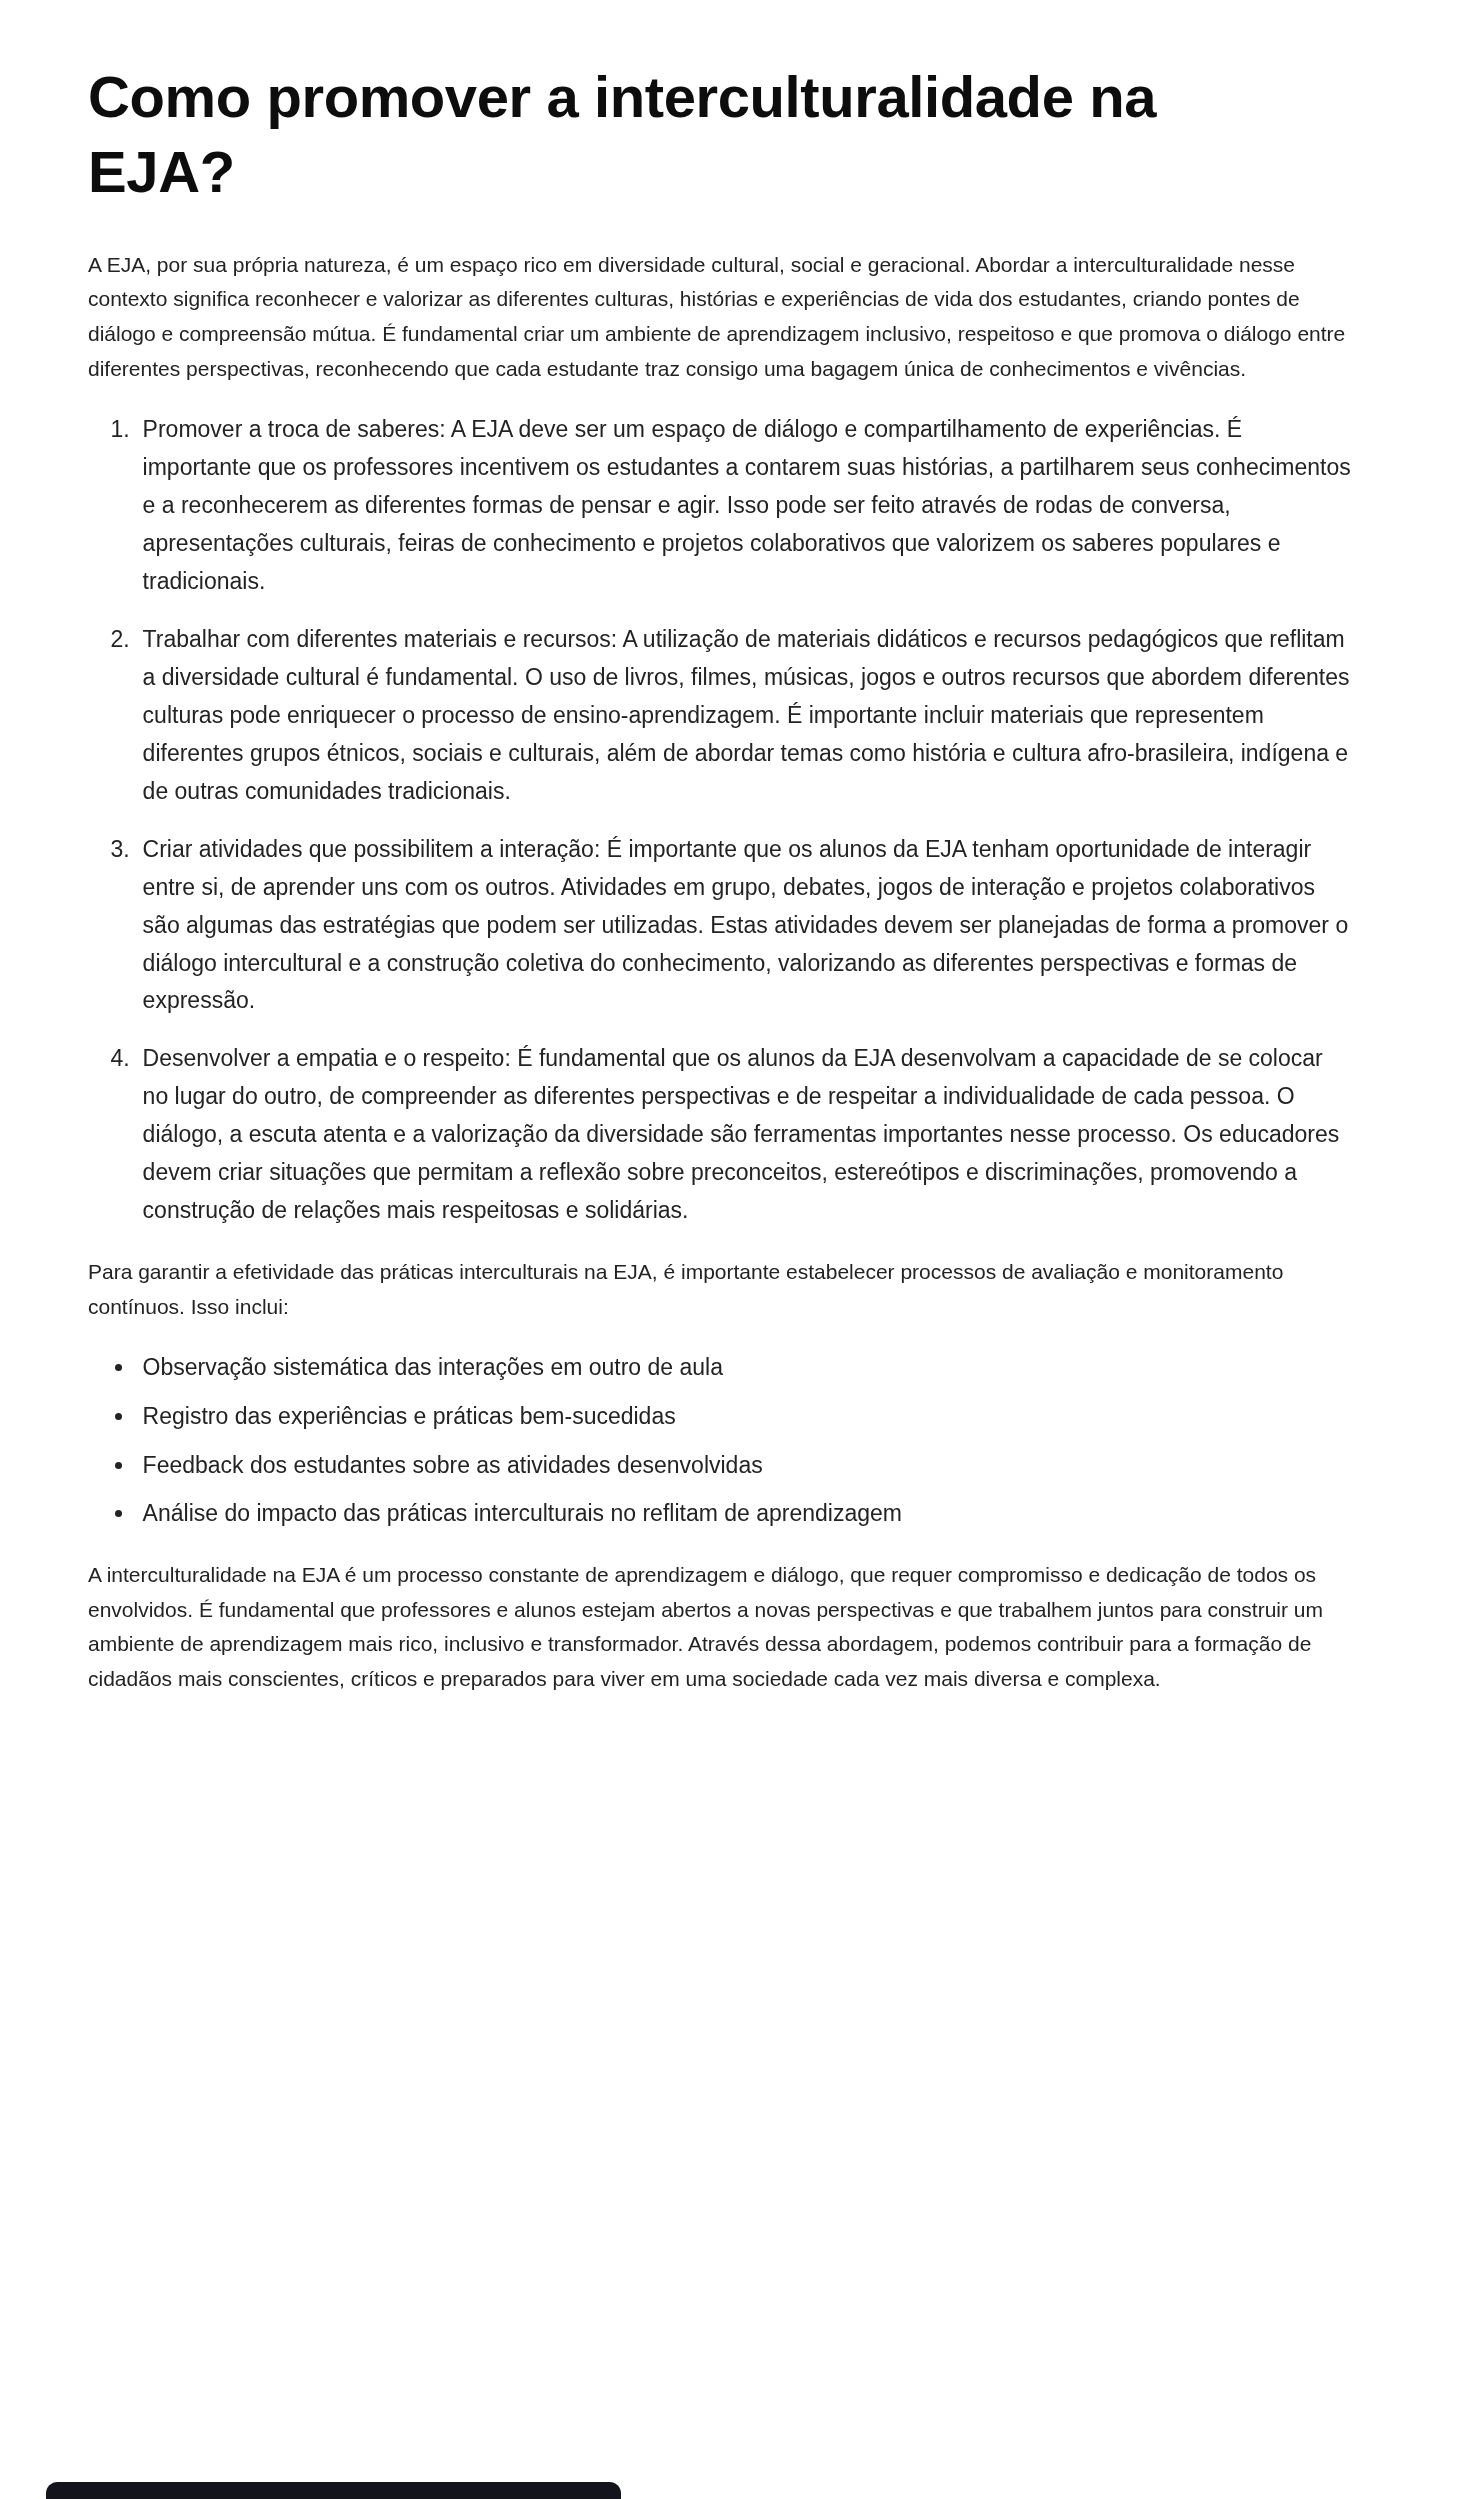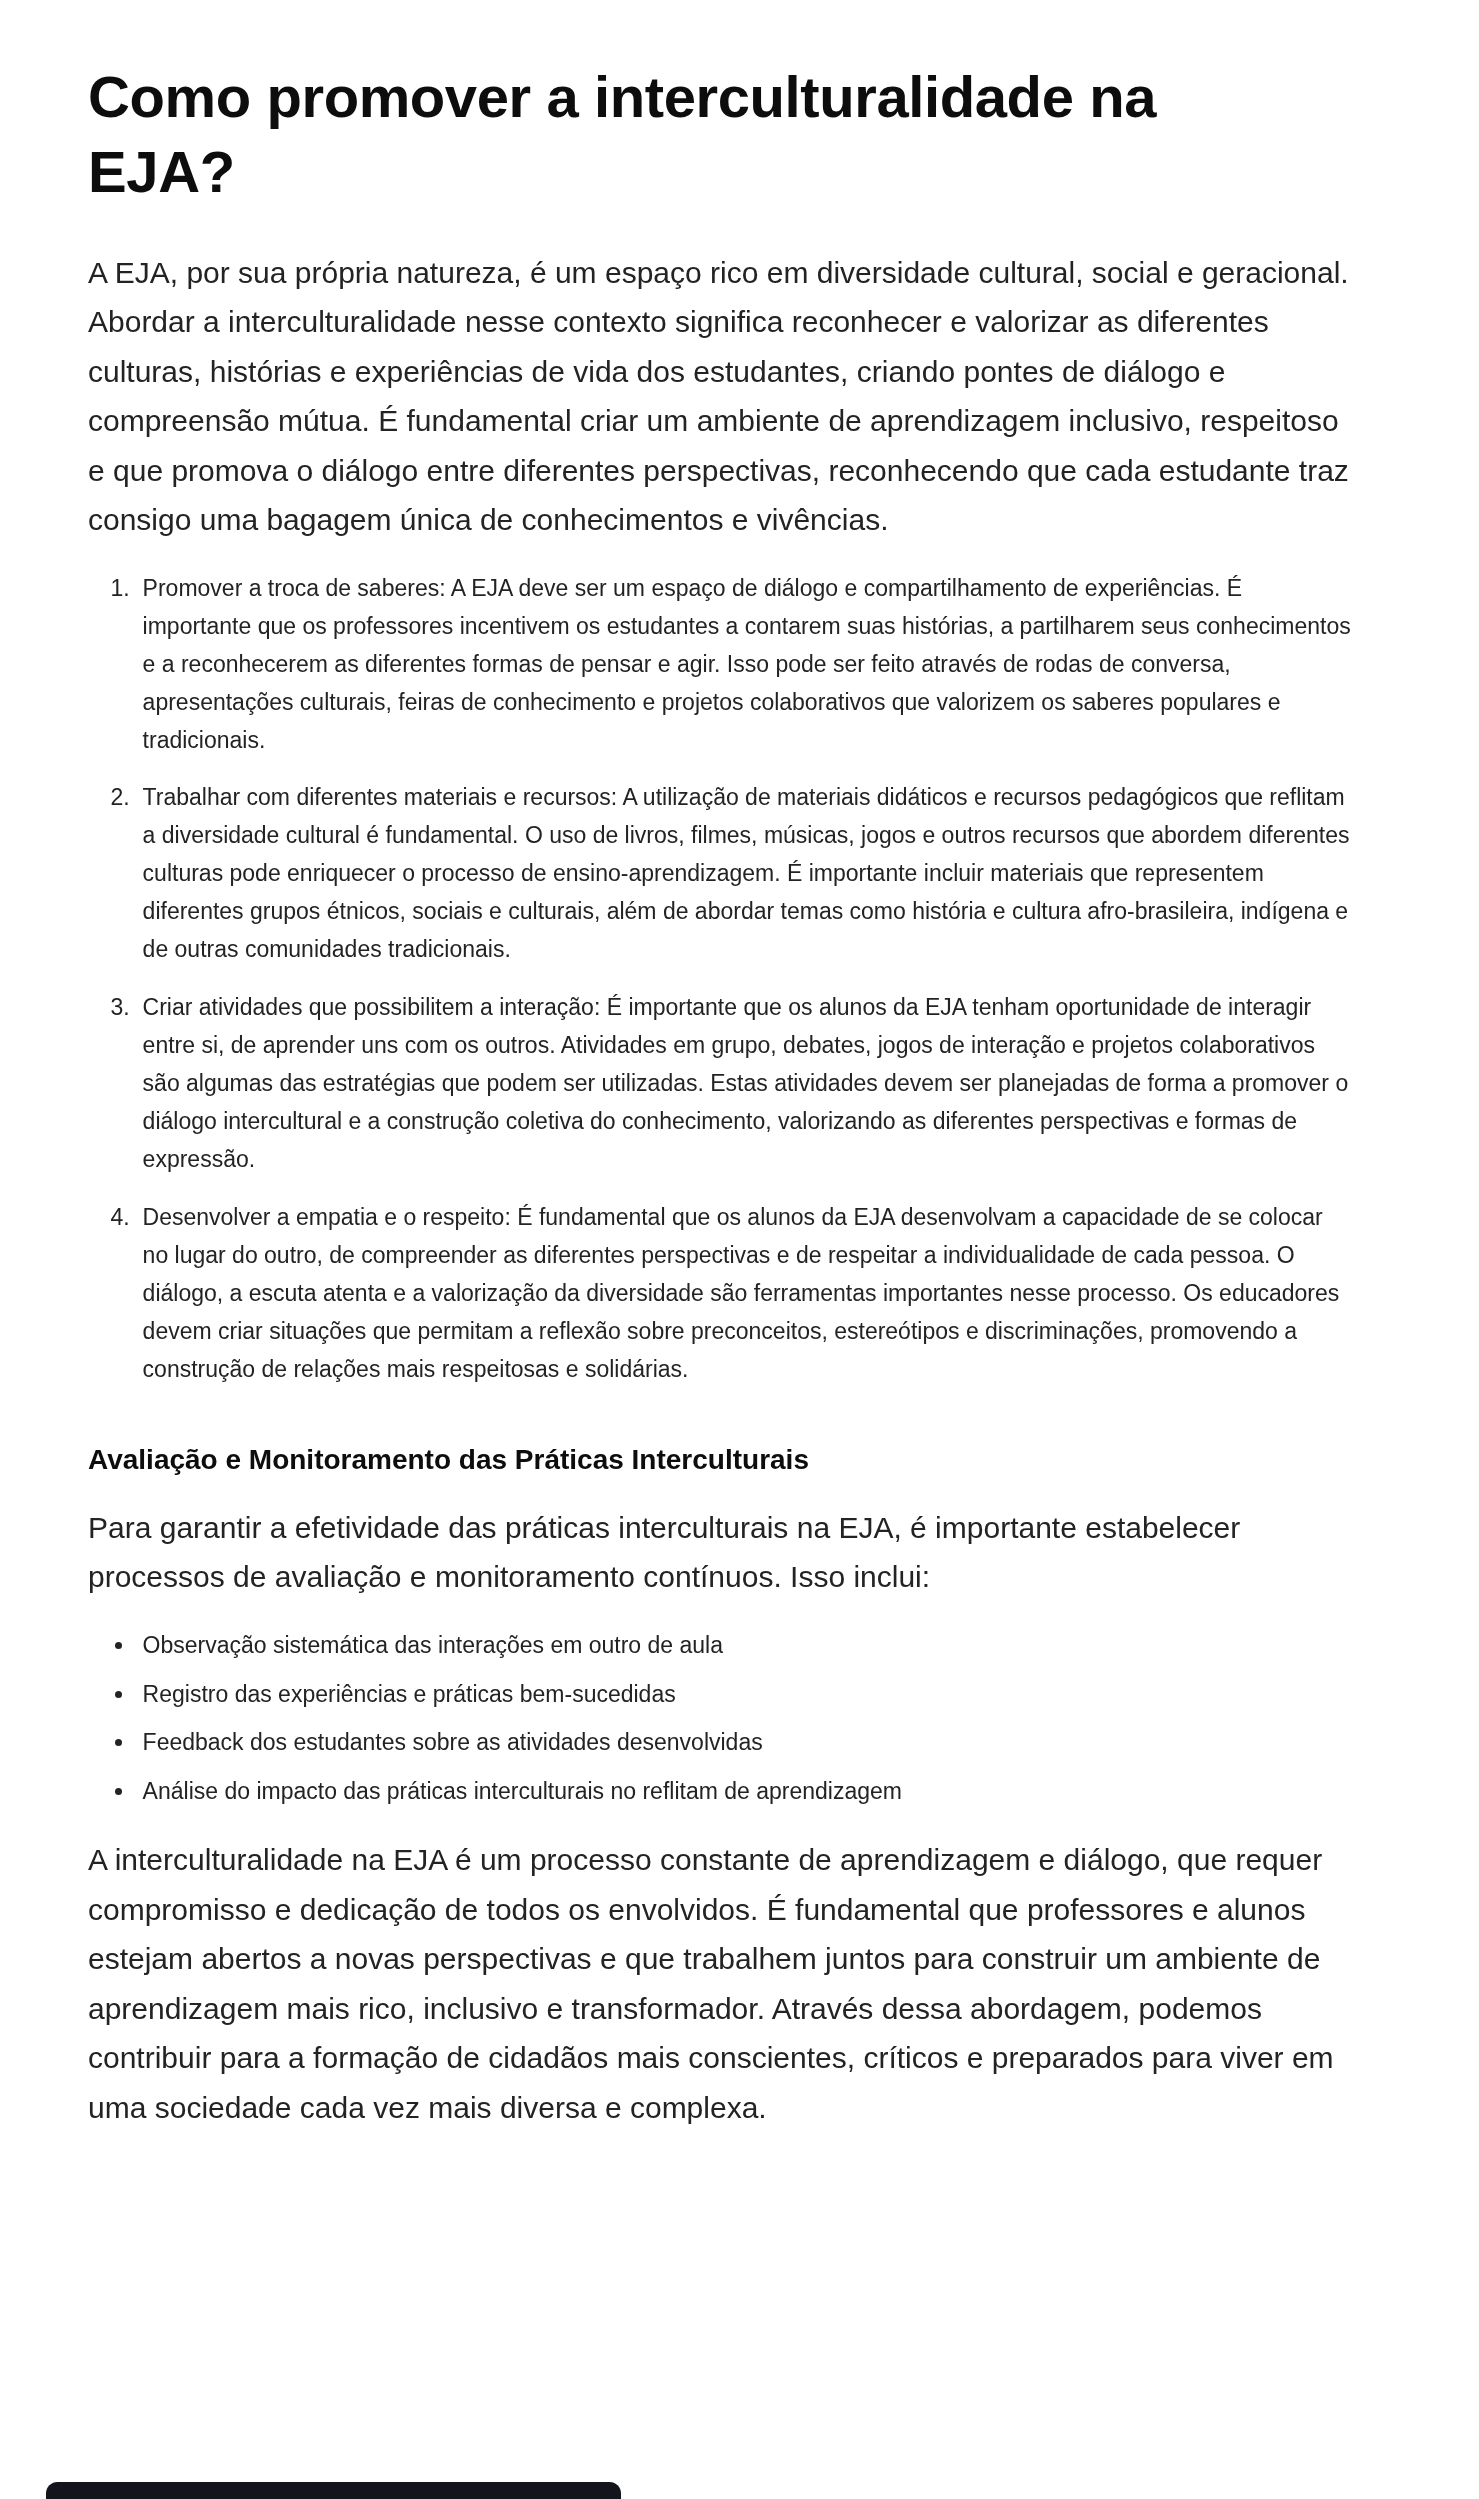--- a/index.html
+++ b/index.html
@@ -22,21 +22,21 @@
   h1.doc-title {
     font-size: 58px;
     line-height: 1.3;
     font-weight: 700;
     letter-spacing: -0.4px;
     color: #0d0d0d;
     margin: 0 0 38px 0;
     max-width: 1167px;
   }
   p.doc-paragraph {
-    font-size: 30px;
+    font-size: 21px;
     line-height: 1.65;
     color: #232323;
     margin: 25px 0;
     max-width: 1272px;
   }
   ol.numbered-list {
     margin: 17px 0;
     padding-left: 48px;
   }
   ol.numbered-list > li {
@@ -93,21 +93,20 @@
   <p class="doc-paragraph">A EJA, por sua própria natureza, é um espaço rico em diversidade cultural, social e geracional. Abordar a interculturalidade nesse contexto significa reconhecer e valorizar as diferentes culturas, histórias e experiências de vida dos estudantes, criando pontes de diálogo e compreensão mútua. É fundamental criar um ambiente de aprendizagem inclusivo, respeitoso e que promova o diálogo entre diferentes perspectivas, reconhecendo que cada estudante traz consigo uma bagagem única de conhecimentos e vivências.</p>
 
 
   <ol class="numbered-list">
     <li>Promover a troca de saberes: A EJA deve ser um espaço de diálogo e compartilhamento de experiências. É importante que os professores incentivem os estudantes a contarem suas histórias, a partilharem seus conhecimentos e a reconhecerem as diferentes formas de pensar e agir. Isso pode ser feito através de rodas de conversa, apresentações culturais, feiras de conhecimento e projetos colaborativos que valorizem os saberes populares e tradicionais.</li>
     <li>Trabalhar com diferentes materiais e recursos: A utilização de materiais didáticos e recursos pedagógicos que reflitam a diversidade cultural é fundamental. O uso de livros, filmes, músicas, jogos e outros recursos que abordem diferentes culturas pode enriquecer o processo de ensino-aprendizagem. É importante incluir materiais que representem diferentes grupos étnicos, sociais e culturais, além de abordar temas como história e cultura afro-brasileira, indígena e de outras comunidades tradicionais.</li>
     <li>Criar atividades que possibilitem a interação: É importante que os alunos da EJA tenham oportunidade de interagir entre si, de aprender uns com os outros. Atividades em grupo, debates, jogos de interação e projetos colaborativos são algumas das estratégias que podem ser utilizadas. Estas atividades devem ser planejadas de forma a promover o diálogo intercultural e a construção coletiva do conhecimento, valorizando as diferentes perspectivas e formas de expressão.</li>
     <li>Desenvolver a empatia e o respeito: É fundamental que os alunos da EJA desenvolvam a capacidade de se colocar no lugar do outro, de compreender as diferentes perspectivas e de respeitar a individualidade de cada pessoa. O diálogo, a escuta atenta e a valorização da diversidade são ferramentas importantes nesse processo. Os educadores devem criar situações que permitam a reflexão sobre preconceitos, estereótipos e discriminações, promovendo a construção de relações mais respeitosas e solidárias.</li>
   </ol>
 
-  <h2 class="section-heading">Avaliação e Monitoramento das Práticas Interculturais</h2>
 
   <p class="doc-paragraph">Para garantir a efetividade das práticas interculturais na EJA, é importante estabelecer processos de avaliação e monitoramento contínuos. Isso inclui:</p>
 
   <ul class="bullet-list">
     <li>Observação sistemática das interações em outro de aula</li>
     <li>Registro das experiências e práticas bem-sucedidas</li>
     <li>Feedback dos estudantes sobre as atividades desenvolvidas</li>
     <li>Análise do impacto das práticas interculturais no reflitam de aprendizagem</li>
   </ul>
 

